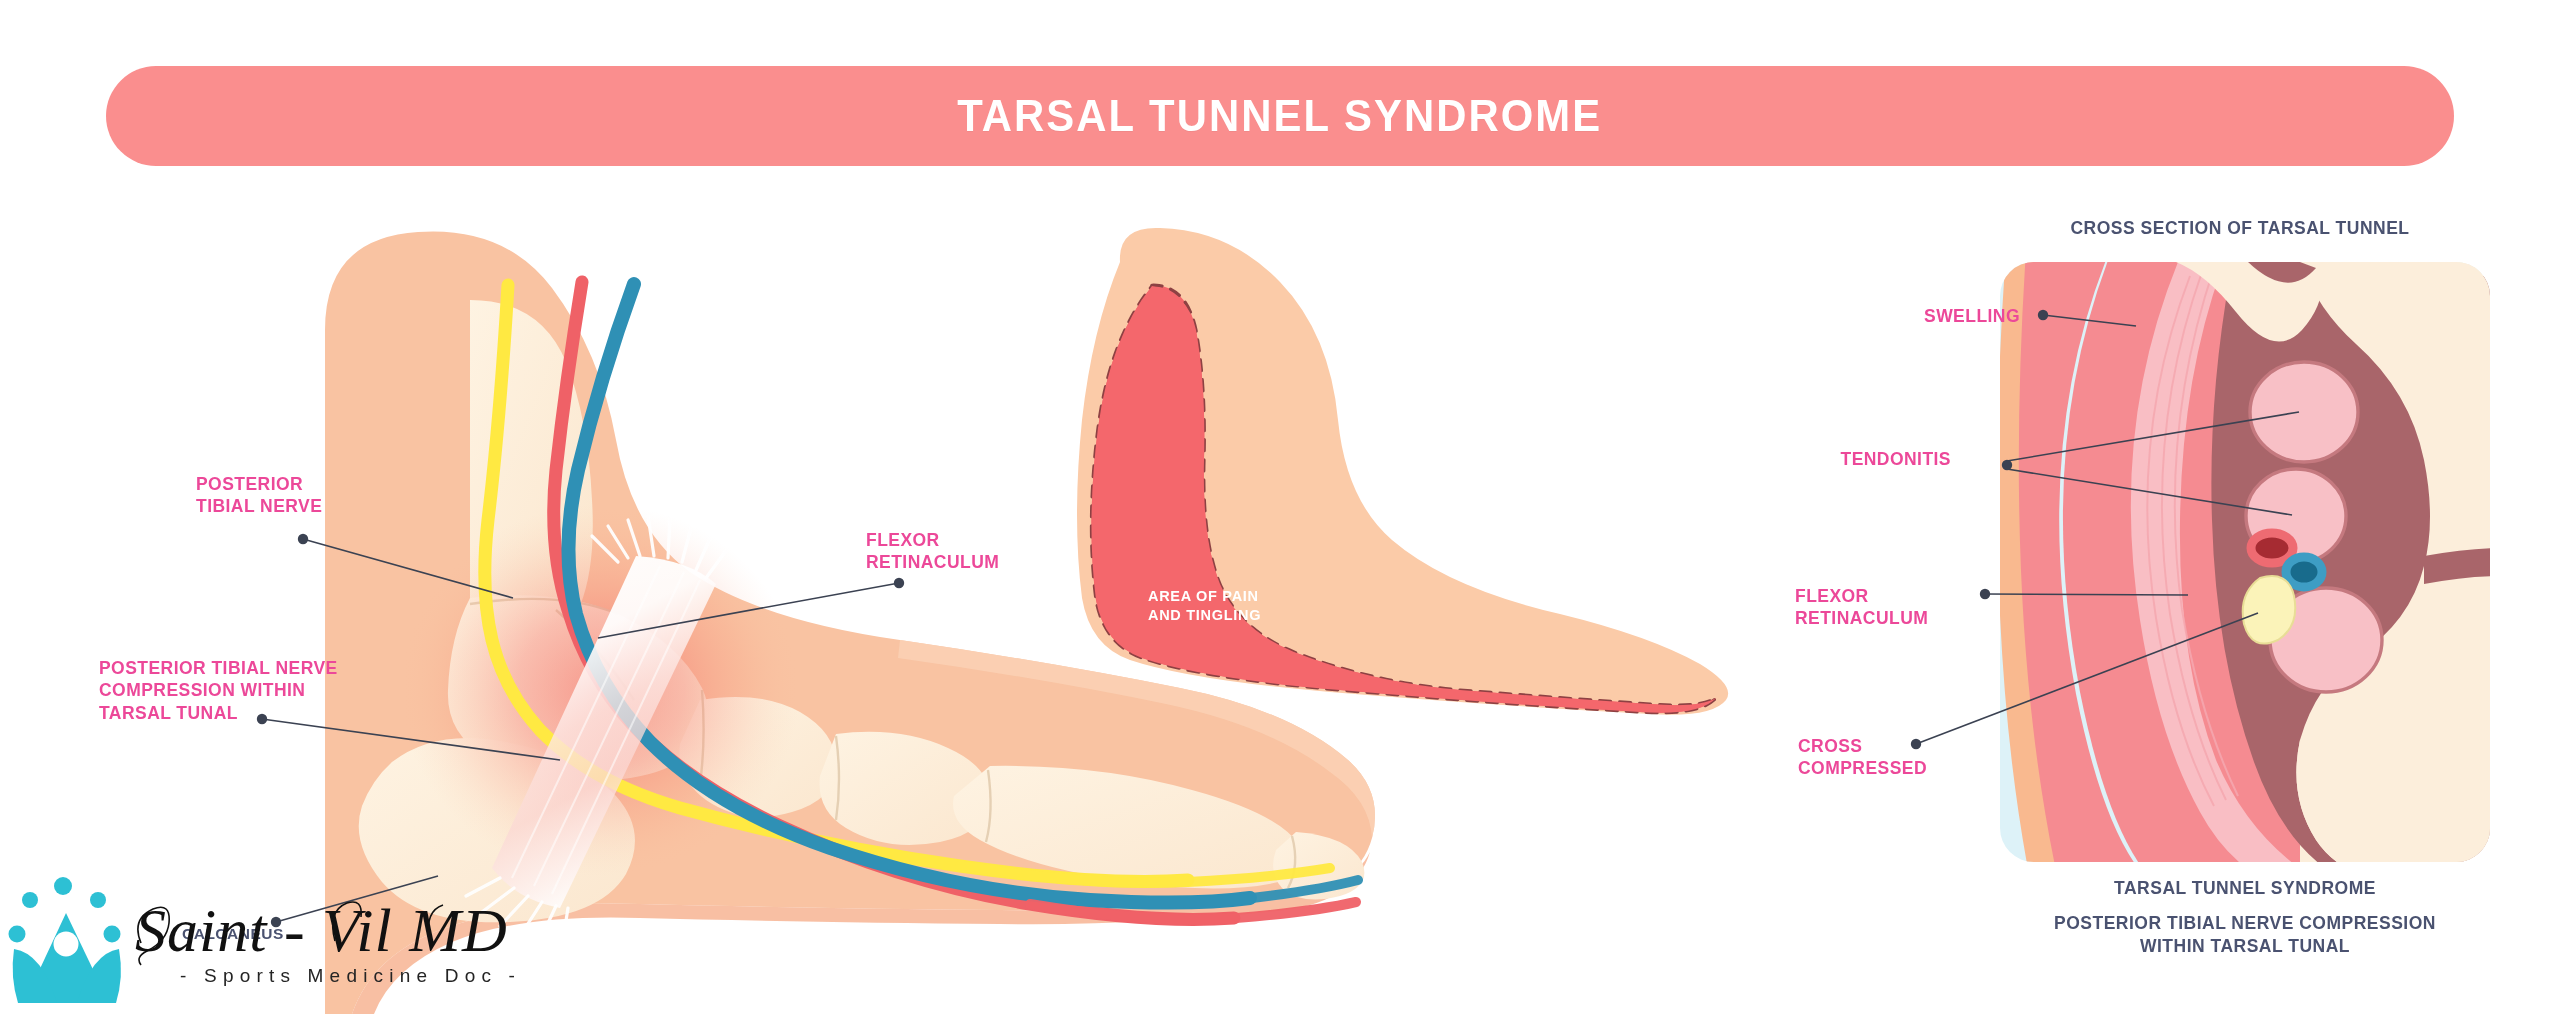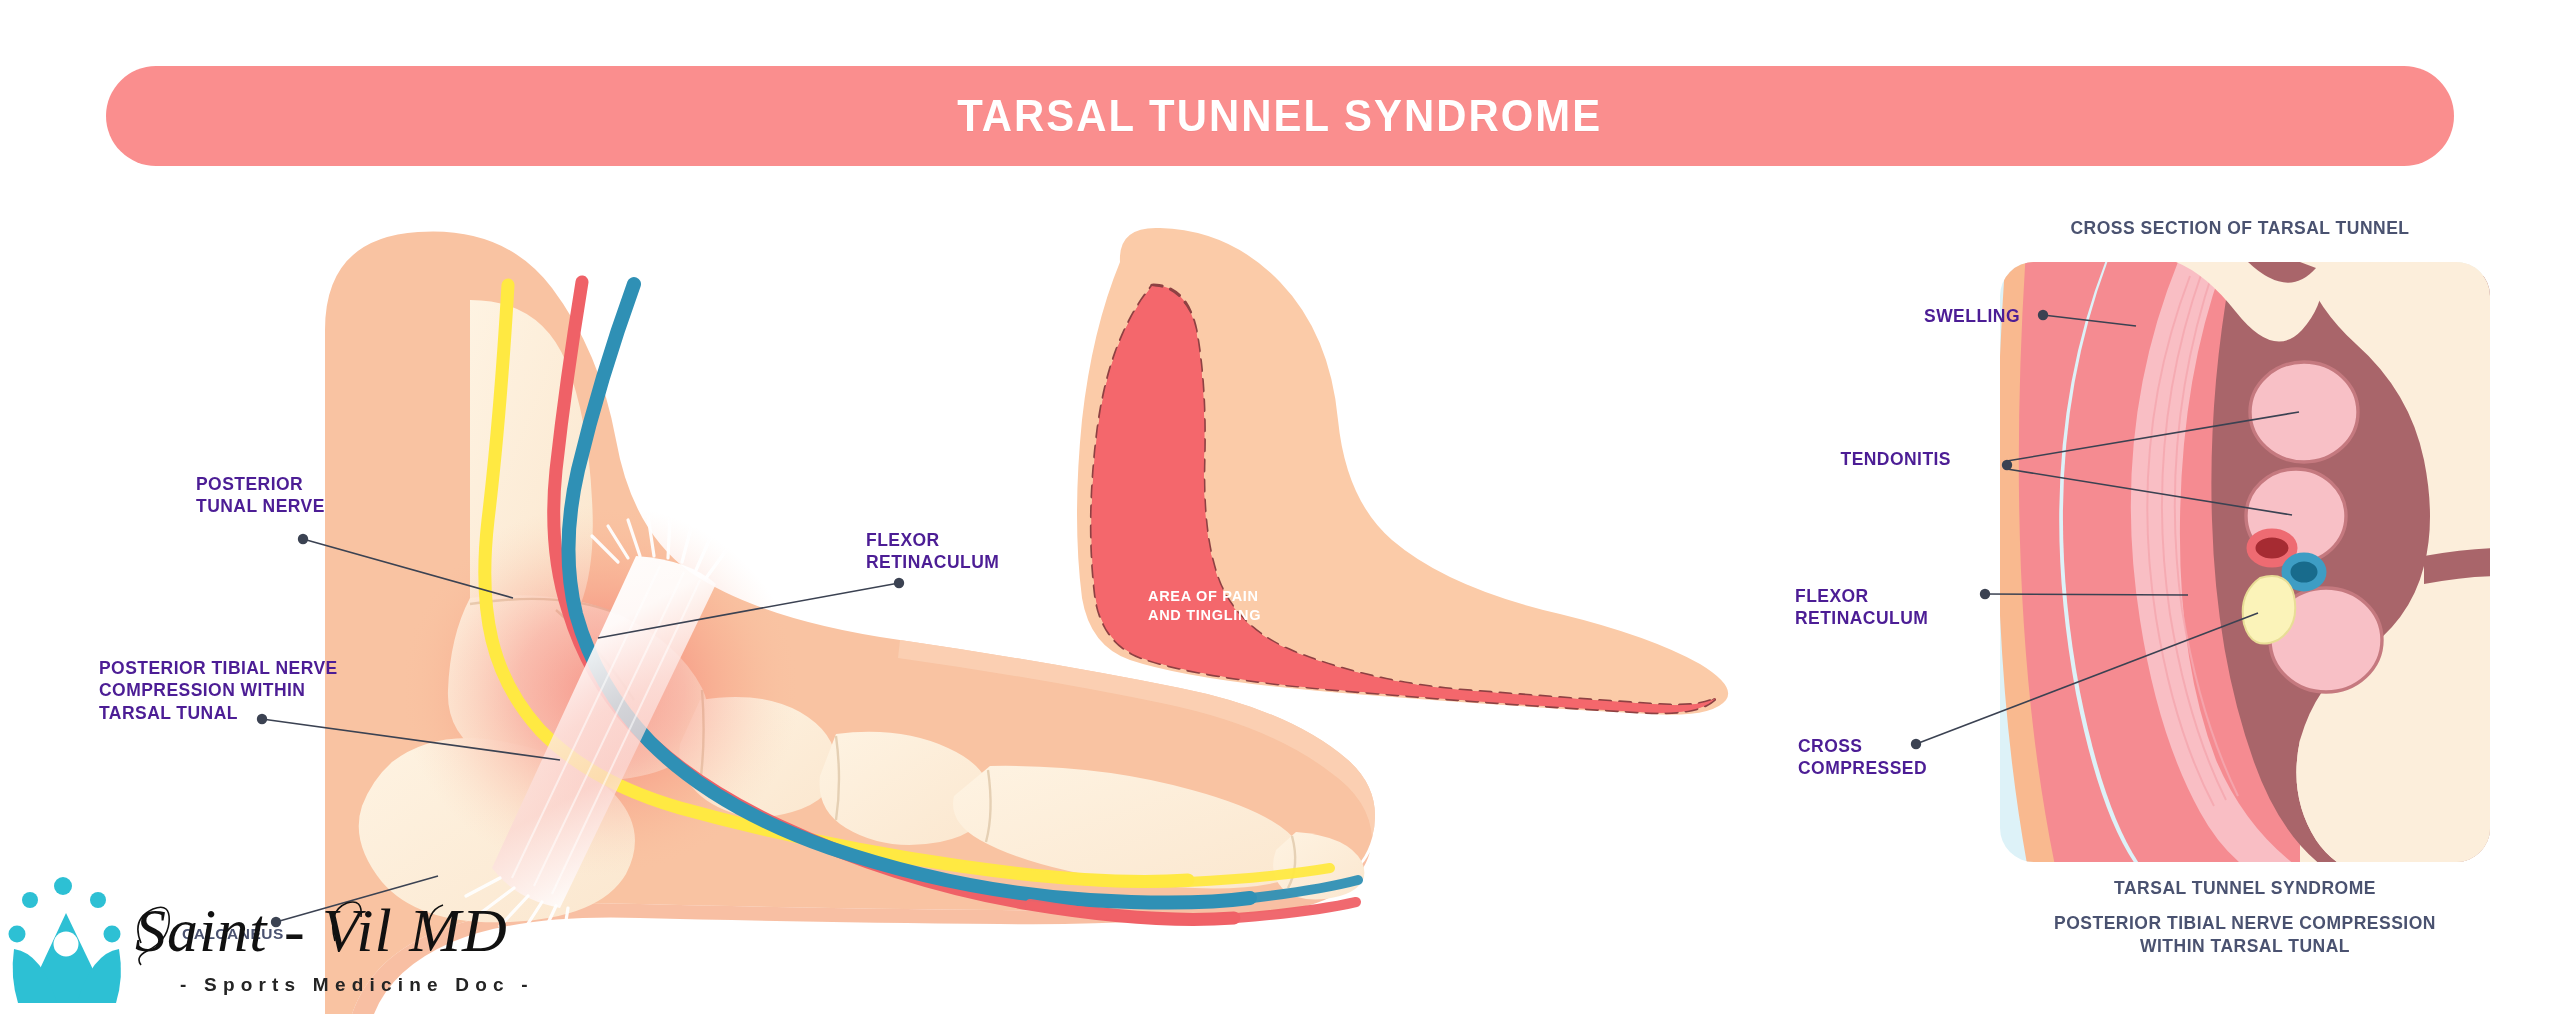--- a/index.html
+++ b/index.html
@@ -19,39 +19,39 @@
   }
   #title-text{
     color:#ffffff;font-weight:bold;font-size:45px;letter-spacing:2.2px;
     transform:scaleX(0.93);
     font-family:"Liberation Sans","DejaVu Sans",sans-serif;
     text-shadow:0 1px 0 rgba(0,0,0,.04);
   }
 
   
   .lbl{
-    position:absolute;color:#4c1d95;font-weight:bold;
+    position:absolute;color:#ec4899;font-weight:bold;
     font-size:17.5px;line-height:1.28;letter-spacing:.45px;
     white-space:pre-line;
   }
   .lbl.r{text-align:right;}
   .cap{position:absolute;color:#4a5270;font-weight:bold;text-align:center;letter-spacing:.5px;}
 
   
   svg.layer{position:absolute;left:0;top:0;width:2560px;height:1014px;overflow:visible;pointer-events:none;}
 
   
   #logo-wrap{position:absolute;left:0px;top:865px;width:620px;height:149px;}
   #logo-mark{position:absolute;left:8px;top:12px;width:130px;height:128px;}
   #logo-script{
     position:absolute;left:135px;top:24px;width:400px;height:86px;
   }
   #logo-tagline{
-    position:absolute;left:180px;top:109px;
-    font-size:19px;letter-spacing:6.2px;color:#242424;font-weight:700;
+    position:absolute;left:180px;top:100px;
+    font-size:19px;letter-spacing:6.2px;color:#242424;font-weight:400;
     font-family:"Liberation Sans","DejaVu Sans",sans-serif;white-space:nowrap;
   }
   #calcaneus-lbl{
     position:absolute;left:182px;top:925px;font-size:15.5px;font-weight:bold;
     color:#4a5270;letter-spacing:.5px;text-align:center;
   }
 </style>
 </head>
 <body>
 
@@ -191,21 +191,21 @@
     </g>
     <g fill="#3b4252">
       <circle cx="303" cy="539" r="5.2"></circle>
       <circle cx="262" cy="719" r="5.2"></circle>
       <circle cx="899" cy="583" r="5.2"></circle>
       <circle cx="276" cy="922" r="5.2"></circle>
     </g>
   </svg>
 
   <div class="lbl" style="left:196px;top:473px;">POSTERIOR
-TUNAL NERVE</div>
+TIBIAL NERVE</div>
   <div class="lbl" style="left:99px;top:657px;">POSTERIOR TIBIAL NERVE
 COMPRESSION WITHIN
 TARSAL TUNAL</div>
   <div class="lbl" style="left:866px;top:529px;">FLEXOR
 RETINACULUM</div>
   <div id="calcaneus-lbl">CALCANEUS</div>
 
   <svg class="layer" viewBox="0 0 2560 1014">
 
     <path d="M1120 262 Q1118 226 1160 228 Q1230 230 1280 282

